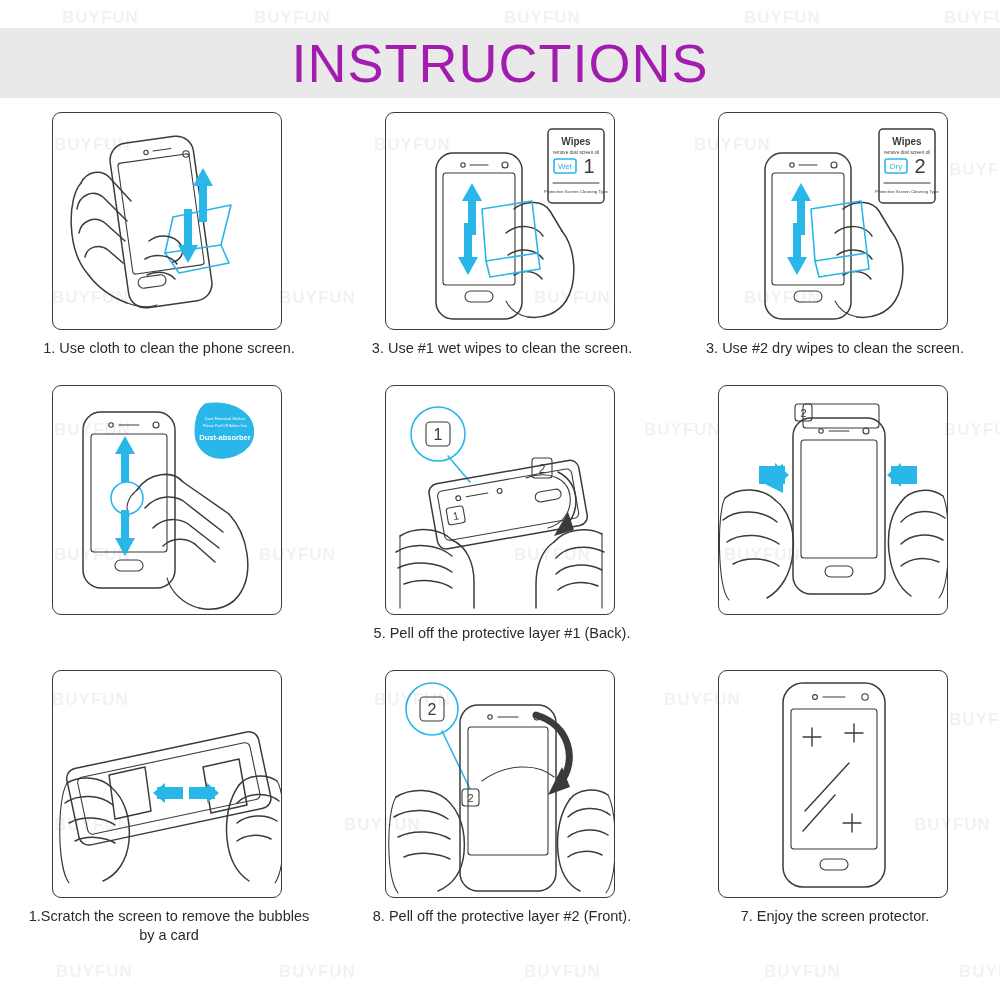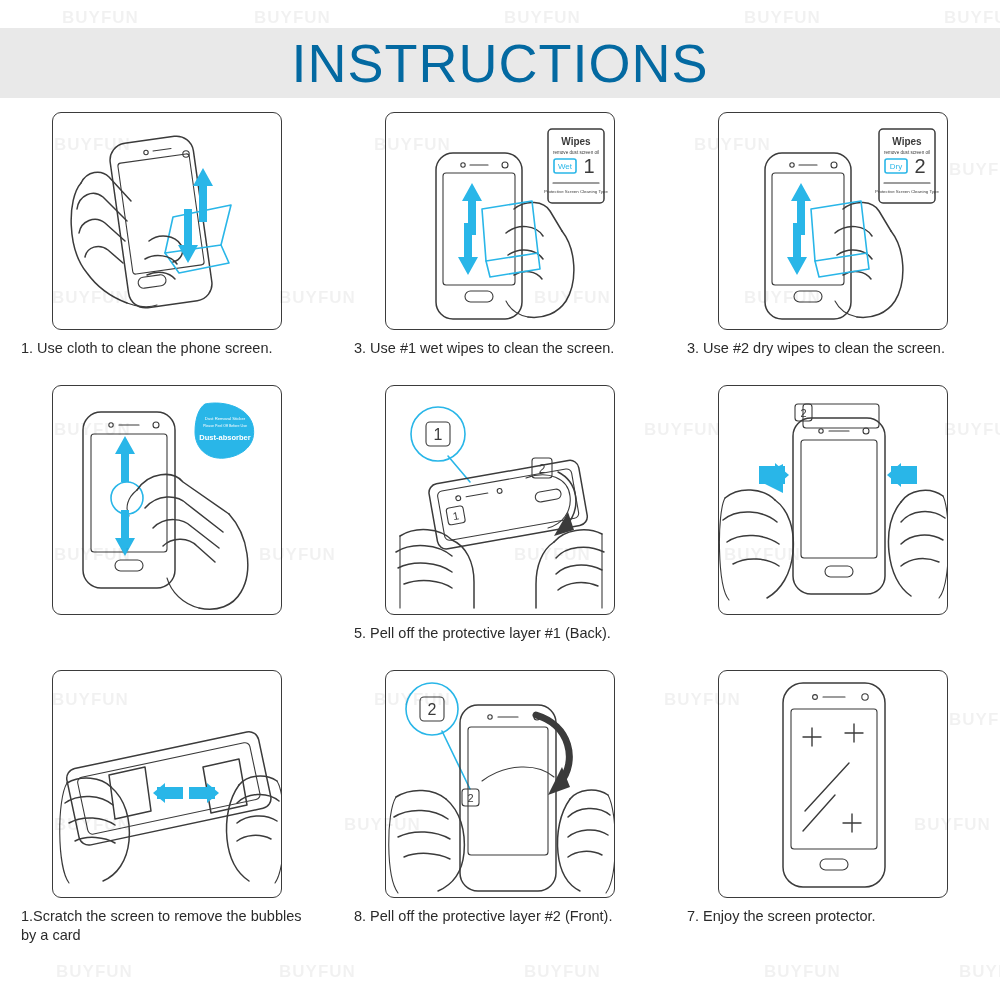--- a/index.html
+++ b/index.html
@@ -48,21 +48,21 @@
     position: absolute;
     top: 28px;
     left: 0;
     width: 1000px;
     height: 70px;
     line-height: 70px;
     text-align: center;
     font-size: 54px;
     font-weight: 400;
     letter-spacing: 1px;
-    color: #0369a1;
+    color: #a21caf;
     z-index: 3;
     font-family: "Liberation Sans", sans-serif;
   }
 
   
   .grid {
     position: absolute;
     top: 112px;
     left: 0;
     width: 1000px;
@@ -90,21 +90,21 @@
   }
   .row-2 .panel { height: 230px; }
   .row-3 .panel { height: 228px; }
 
   .caption {
     width: 300px;
     margin-top: 9px;
     font-size: 14.5px;
     line-height: 19px;
     color: #2b2b2b;
-    text-align: left;
+    text-align: center;
     padding-left: 4px;
     box-sizing: border-box;
     min-height: 40px;
   }
 
   .panel svg { display: block; }
 
   
   .ln { fill: none; stroke: #3b3b3b; stroke-width: 1.5; stroke-linecap: round; stroke-linejoin: round; }
   .ln-thin { fill: none; stroke: #3b3b3b; stroke-width: 1.1; stroke-linecap: round; stroke-linejoin: round; }

